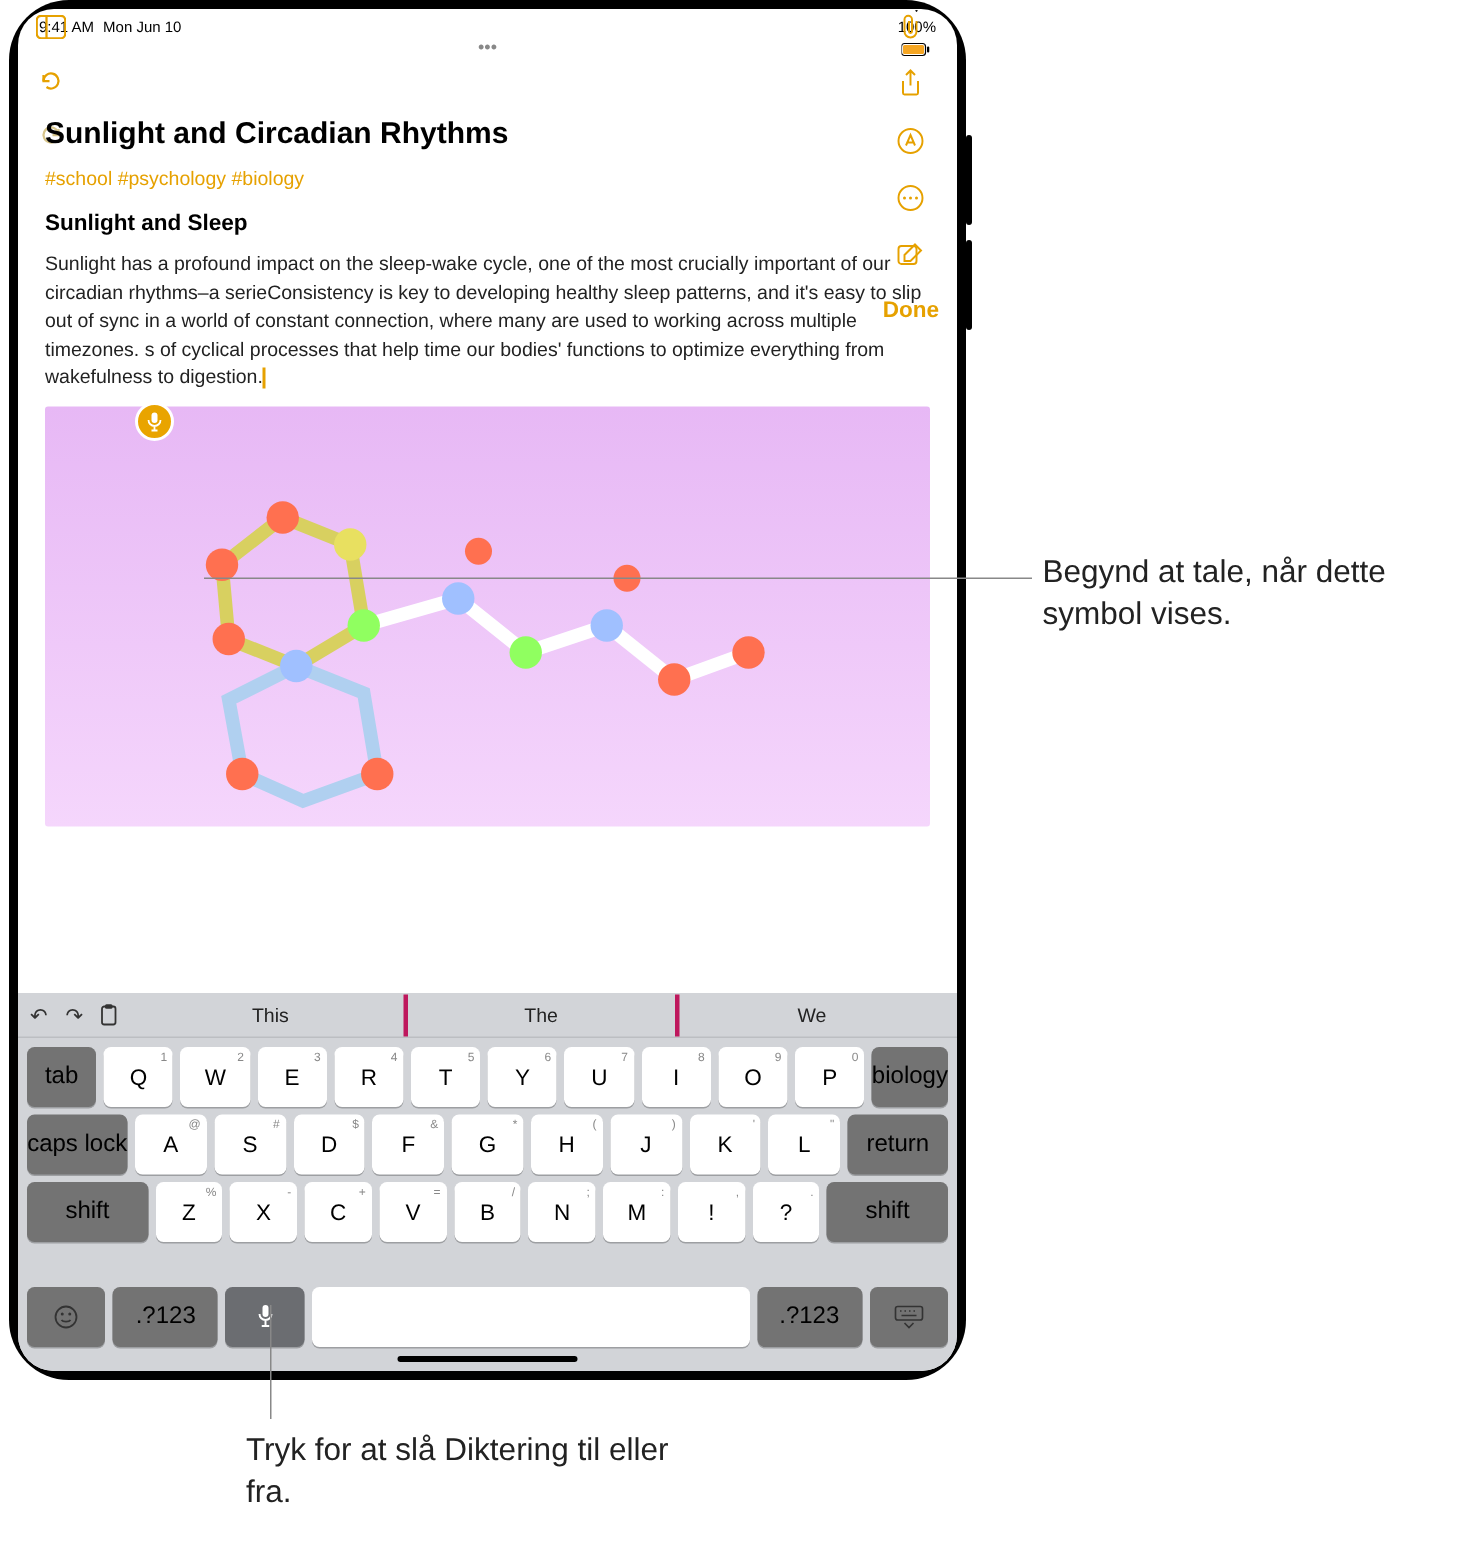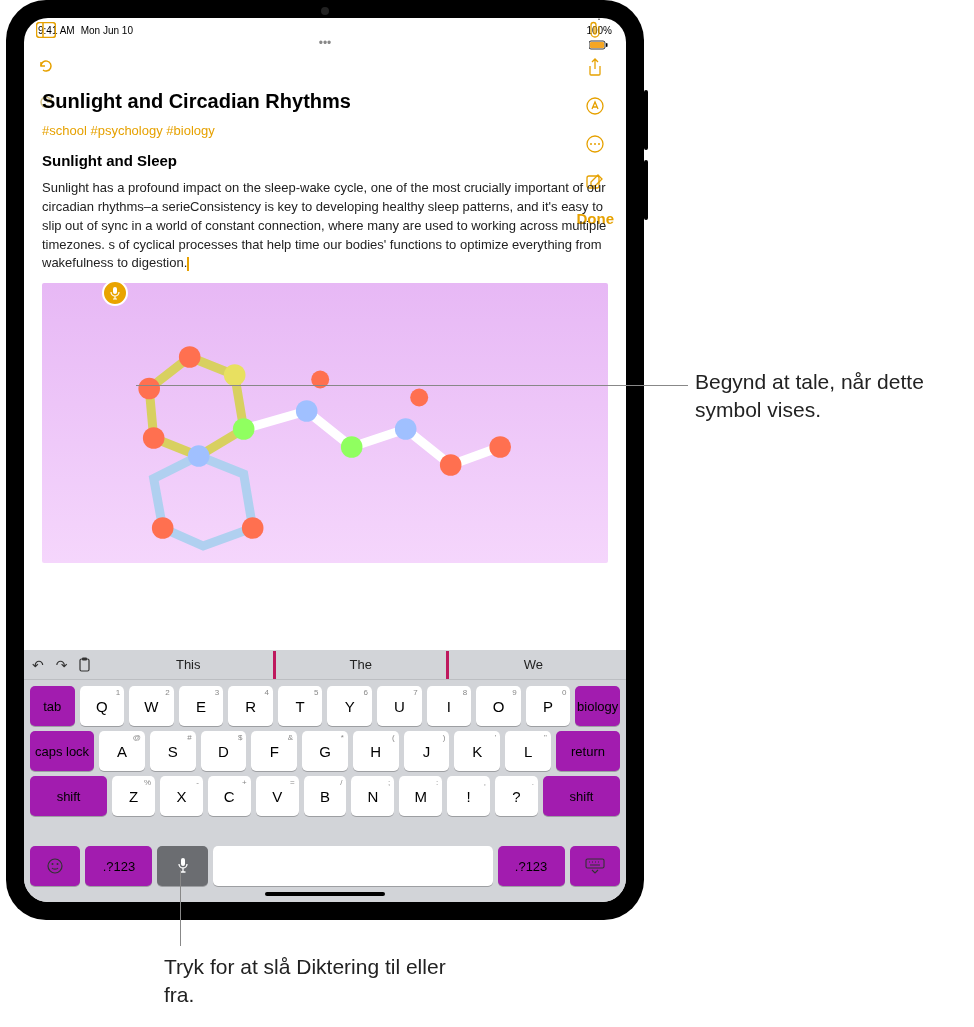--- a/index.html
+++ b/index.html
@@ -11,21 +11,21 @@
     position: relative;
   }
   .ipad-frame {
     position: absolute;
     left: 6px;
     top: 0;
     width: 638px;
     height: 920px;
     background: #000;
     border-radius: 40px;
-    padding: 18px;
+    padding: 6px;
   }
   .screen {
     width: 100%;
     height: 100%;
     background: #fff;
     border-radius: 24px;
     overflow: hidden;
     position: relative;
     display: flex;
     flex-direction: column;
@@ -195,22 +195,22 @@
     color:#000;
     position:relative;
   }
   .key .sub {
     position:absolute;
     top:2px; right:4px;
     font-size:8px;
     color:#888;
   }
   .key.fn {
-    background:#a21caf;
-    font-size:13px;
+    background:#737373;
+    font-size:16px;
     color:#000;
   }
   .key.wide { flex: 1.4; }
   .key.wider { flex: 1.8; }
   .key.dark { background:#6b6d71; color:#fff;}
   .kb-bottom { display:flex; gap:5px; padding:0 6px; margin-top:5px;}
   .space { flex: 5; background:#fff; border-radius:5px; height:40px; box-shadow:0 1px 0 rgba(0,0,0,0.25);}
   .home-ind {
     width:120px; height:4px; background:#000; border-radius:2px;
     margin: 6px auto 0 auto;

